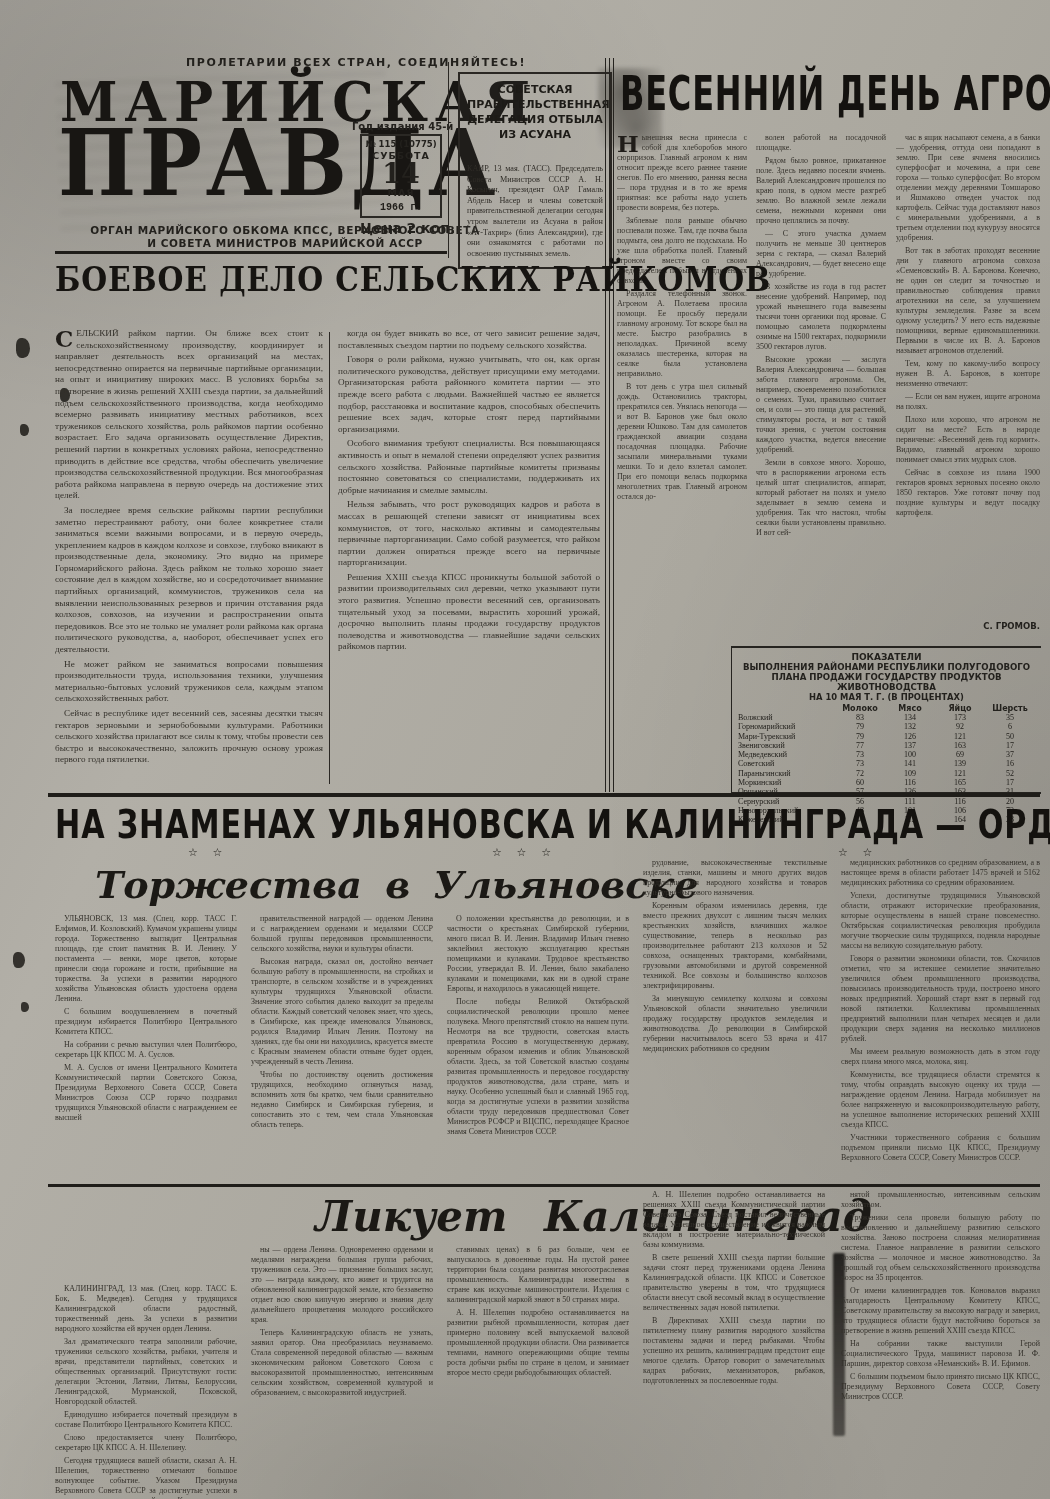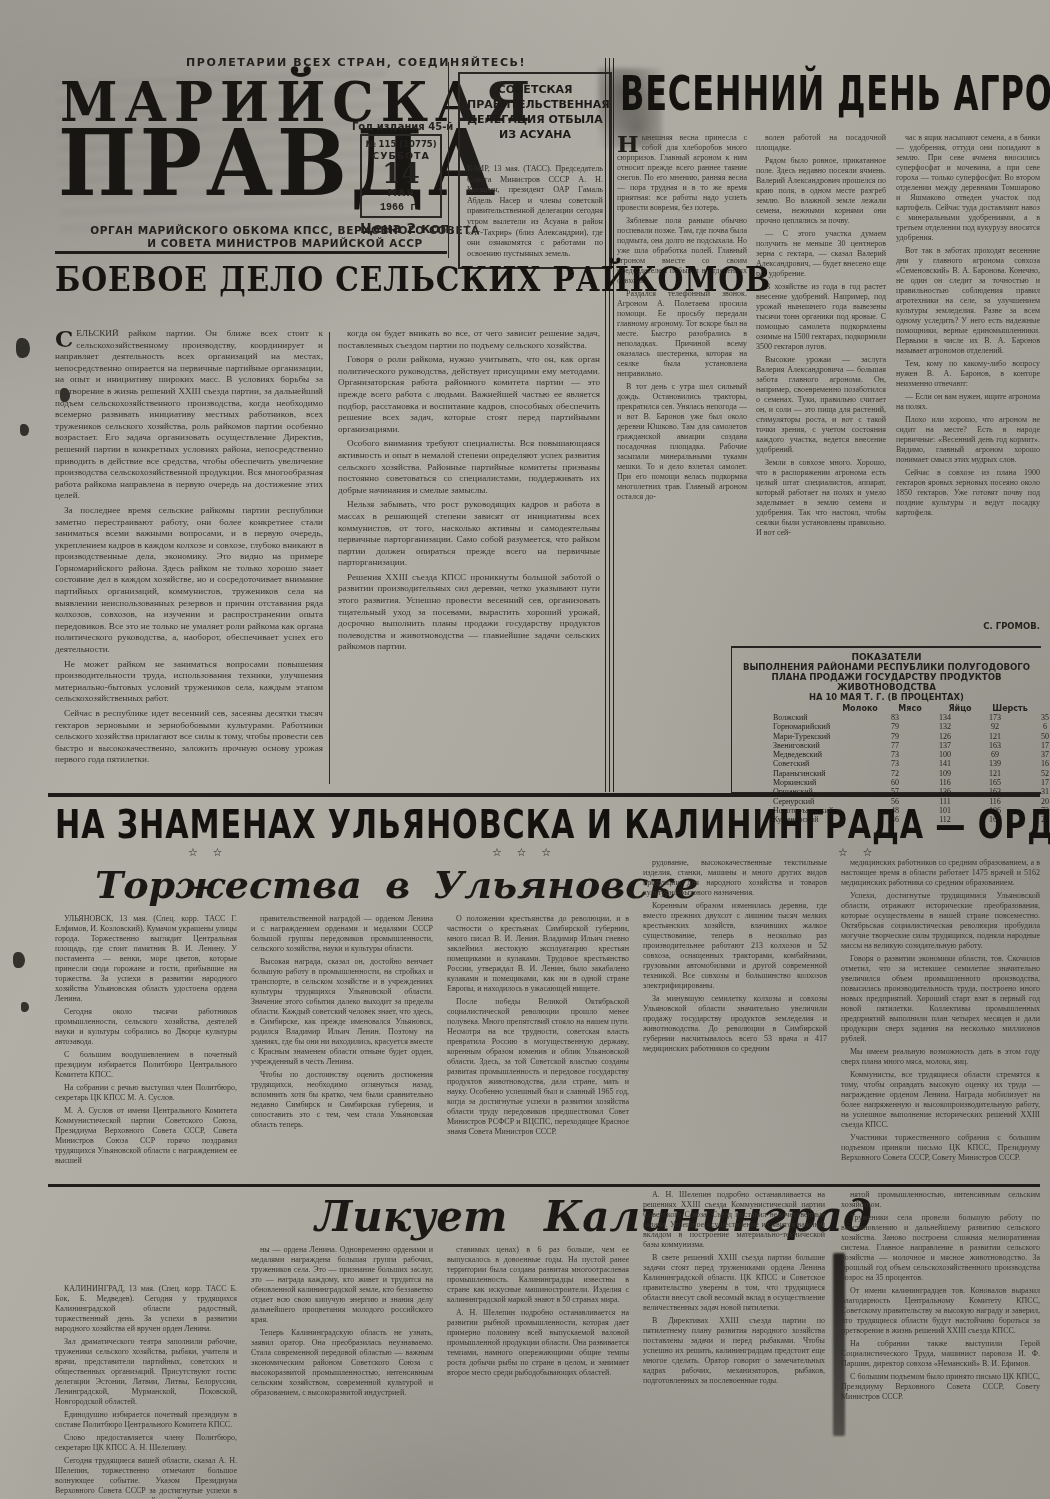--- a/index.html
+++ b/index.html
@@ -58,21 +58,21 @@
     line-height:19px;padding:1px 3px 0 0;color:#201d19;}
   .sig{text-align:right;font-family:"DejaVu Sans",sans-serif;font-weight:bold;font-size:8.5px;margin-top:2px;color:#23211d;}
   
   .ltable{border-top:2px solid #25231f;border-bottom:2px solid #25231f;border-left:1px solid #25231f;
           padding:4px 6px 2px 6px;color:#23211d;}
   .ltable .tt{font-family:"DejaVu Sans",sans-serif;font-weight:bold;text-align:center;}
   .tt1{font-size:9px;} .tt2{font-size:8.6px;} .tt3{font-size:8.6px;} .tt4{font-size:8.4px;margin-bottom:2px;}
   .lhead,.lrow{display:grid;grid-template-columns:96px 48px 48px 48px 48px;column-gap:2px;}
   .lhead{font-family:"DejaVu Sans",sans-serif;font-weight:bold;font-size:8px;}
   .lhead span{text-align:center;}
-  .lrow{font-size:8px;line-height:9.3px;margin-left:35px;}
+  .lrow{font-size:8px;line-height:9.3px;}
   .lrow span{text-align:center;}
   .lrow span:first-child{text-align:left;}
   
   .art{pointer-events:none;}
   .ghost{background:repeating-linear-gradient(0deg,rgba(30,28,24,0.55) 0 6px,rgba(0,0,0,0) 6px 16px);
          opacity:0.07;filter:blur(2px);transform:rotate(-2deg);}
   .blob{background:radial-gradient(circle at 40% 30%,rgba(20,18,15,0.85),rgba(20,18,15,0) 70%),
                    radial-gradient(circle at 60% 75%,rgba(20,18,15,0.7),rgba(20,18,15,0) 60%);
         filter:blur(2px);opacity:0.55;}
   .inkbar{background:linear-gradient(180deg,rgba(15,13,11,0.85),rgba(15,13,11,0.55));filter:blur(1px);border-radius:2px;}
@@ -268,21 +268,20 @@
 
   <div class="abs hrule" style="left:48px;top:793px;width:992px;height:4px;"></div>
   <div class="abs bannerhead" style="left:55px;top:802px;">НА ЗНАМЕНАХ УЛЬЯНОВСКА И КАЛИНИНГРАДА — ОРДЕНА ЛЕНИНА</div>
   <div class="abs stars" style="left:188px;top:846px;">☆ ☆</div>
   <div class="abs stars" style="left:492px;top:846px;">☆ ☆ ☆</div>
   <div class="abs stars" style="left:838px;top:846px;">☆ ☆</div>
 
   <div class="abs italhead" style="left:95px;top:862px;font-size:38px;">Торжества в Ульяновске</div>
   <div class="abs col f8" style="left:55px;top:914px;width:182px;height:266px;">
       <p>УЛЬЯНОВСК, 13 мая. (Спец. корр. ТАСС Г. Елфимов, И. Козловский). Кумачом украшены улицы города. Торжественно выглядит Центральная площадь, где стоит памятник В. И. Ленину. У постамента — венки, море цветов, которые принесли сюда горожане и гости, прибывшие на торжества. За успехи в развитии народного хозяйства Ульяновская область удостоена ордена Ленина.</p>
-      <p>Сегодня около тысячи работников промышленности, сельского хозяйства, деятелей науки и культуры собрались во Дворце культуры автозавода.</p>
       <p>С большим воодушевлением в почетный президиум избирается Политбюро Центрального Комитета КПСС.</p>
       <p>На собрании с речью выступил член Политбюро, секретарь ЦК КПСС М. А. Суслов.</p>
       <p>М. А. Суслов от имени Центрального Комитета Коммунистической партии Советского Союза, Президиума Верховного Совета СССР, Совета Министров Союза ССР горячо поздравил трудящихся Ульяновской области с награждением ее высшей</p>
     </div>
   <div class="abs col f8" style="left:251px;top:914px;width:182px;height:266px;">
       <p>правительственной наградой — орденом Ленина и с награждением орденами и медалями СССР большой группы передовиков промышленности, сельского хозяйства, науки и культуры области.</p>
       <p>Высокая награда, сказал он, достойно венчает большую работу в промышленности, на стройках и транспорте, в сельском хозяйстве и в учреждениях культуры трудящихся Ульяновской области. Значение этого события далеко выходит за пределы области. Каждый советский человек знает, что здесь, в Симбирске, как прежде именовался Ульяновск, родился Владимир Ильич Ленин. Поэтому на зданиях, где бы они ни находились, красуется вместе с Красным знаменем области отныне будет орден, учрежденный в честь Ленина.</p>
       <p>Чтобы по достоинству оценить достижения трудящихся, необходимо оглянуться назад, вспомнить хотя бы кратко, чем были сравнительно недавно Симбирск и Симбирская губерния, и сопоставить это с тем, чем стала Ульяновская область теперь.</p>
     </div>
   <div class="abs col f8" style="left:447px;top:914px;width:182px;height:266px;">

